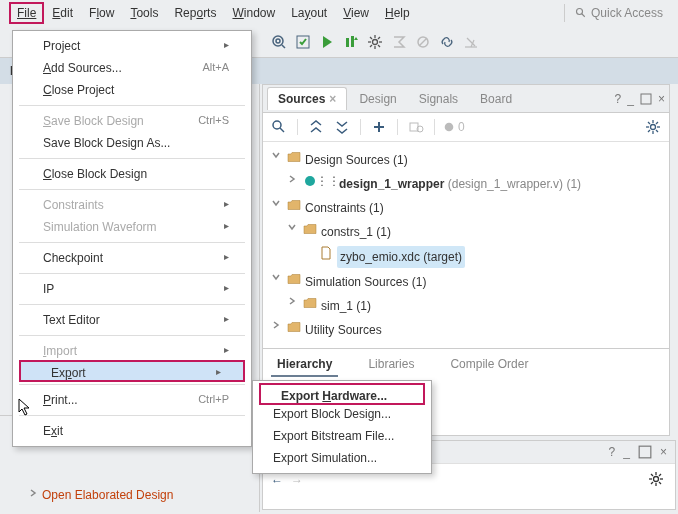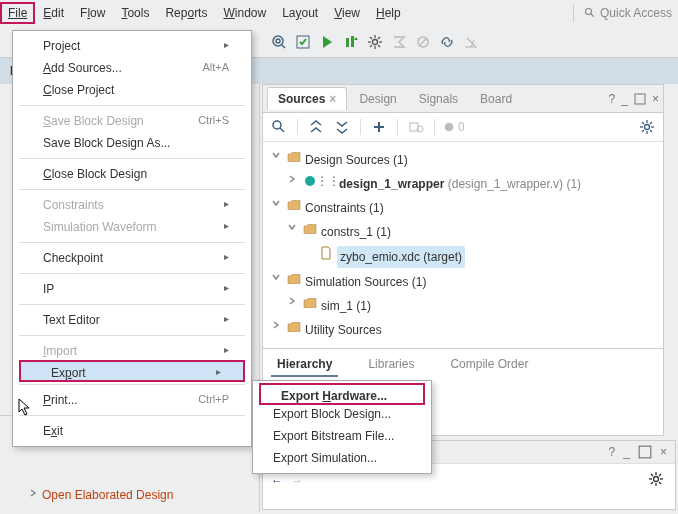--- a/index.html
+++ b/index.html
@@ -1,32 +1,32 @@
 <!DOCTYPE html>
 <html><head>
 <meta charset="utf-8">
 <style>
   * { box-sizing: border-box; margin: 0; padding: 0; font-family: Arial, Helvetica, sans-serif; }
   body { background: #eceef0; width: 678px; height: 514px; overflow: hidden; position: relative; font-size: 12px; color: #333; }
-  .menubar { height: 26px; display: flex; align-items: center; padding: 0 0; }
+  .menubar { height: 26px; display: flex; align-items: center; padding: 0 9px; }
   .menu-item { padding: 4px 8px; cursor: default; }
   .menu-item.file { border: 2px solid #c2185b; padding: 2px 6px; }
   .mnemonic { text-decoration: underline; }
   .quick-access { margin-left: auto; display:flex; align-items:center; gap:4px; padding: 2px 6px; color:#888; border-left:1px solid #ccc; padding-left:10px;}
   .quick-access svg { width:12px; height:12px; }
   .toolbar-row { display:flex; align-items:center; height:32px; gap:2px; padding:0 6px; border-bottom:1px solid #ccc;}
   .toolbar-spacer { width:260px; }
   .tbtn { width:22px; height:22px; display:flex; align-items:center; justify-content:center; color:#4a647d;}
   .tbtn svg { width:16px; height:16px; }
   .title-strip { background:#d3dde6; padding:6px 10px; font-size:12px; color:#555; display:flex; align-items:center;}
   .title-strip strong { color:#333; font-weight:bold; }
   .columns { display:flex; height:calc(100% - 26px - 32px - 28px); }
   .left-col { width:260px; border-right:1px solid #ccc; background:#eceef0; display:flex; flex-direction:column;}
   .right-col { flex:1; display:flex; flex-direction:column; background:#eceef0; }
-  .panel { background:#fff; border:1px solid #ccc; margin:0 14px 2px 2px; flex:1; display:flex; flex-direction:column; }
+  .panel { background:#fff; border:1px solid #ccc; margin:0 8px 2px 2px; flex:1; display:flex; flex-direction:column; }
   .tabs-row { display:flex; align-items:center; border-bottom:1px solid #ccc; padding:0 4px; height:28px; gap:2px; background:#eceef0;}
   .tab { padding:4px 10px; color:#888; display:flex; align-items:center; gap:4px; cursor:default;}
   .tab.active { background:#fff; color:#333; border-top:1px solid #ccc; border-left:1px solid #ccc; border-right:1px solid #ccc; border-radius:3px 3px 0 0; font-weight:bold;}
   .tabs-right { margin-left:auto; display:flex; align-items:center; gap:6px; color:#777;}
   .tabs-right svg { width:12px; height:12px; }
   .mini-toolbar { display:flex; align-items:center; gap:6px; padding:4px 6px; border-bottom:1px solid #e0e0e0;}
   .mini-toolbar .tbtn { width:20px; height:20px; color:#3a5c7d;}
   .mini-toolbar .sep { width:1px; height:16px; background:#ddd; margin:0 2px;}
   .sources-tree { padding:6px 8px; font-size:12px; color:#333; line-height:20px;}
   .tree-row { display:flex; align-items:flex-start; gap:4px; padding:2px 0;}

